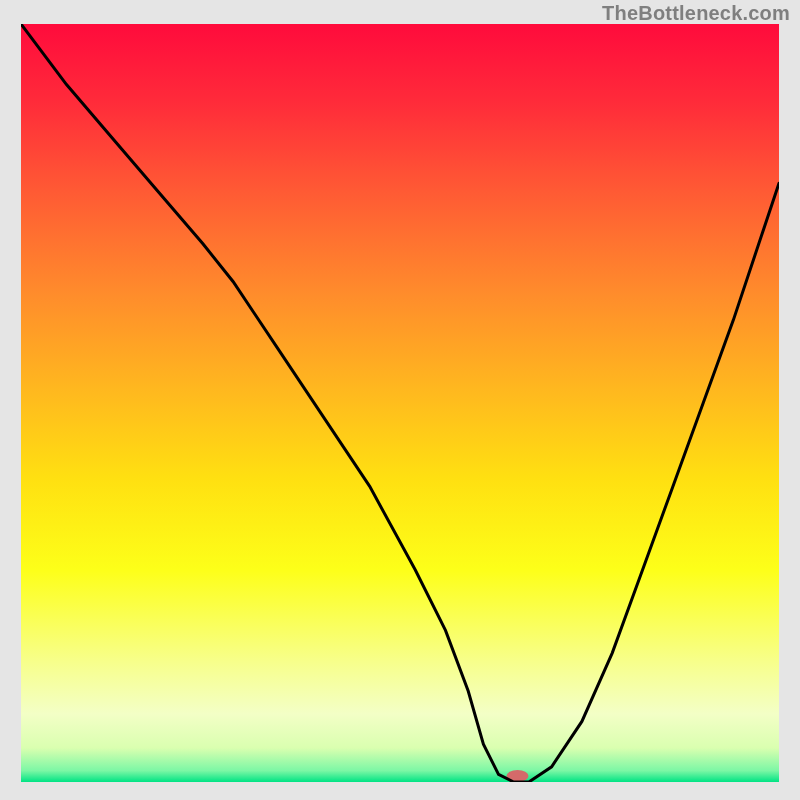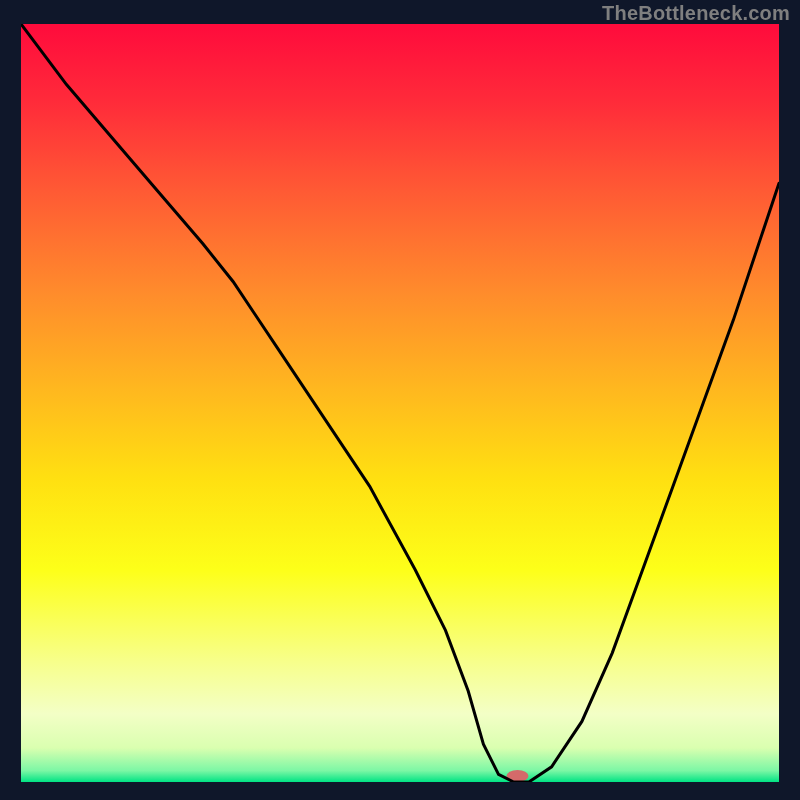--- a/index.html
+++ b/index.html
@@ -8,21 +8,21 @@
     width: 800px;
     height: 800px;
     background: #000;
     overflow: hidden;
     font-family: Arial, Helvetica, sans-serif;
   }
   .container {
     position: relative;
     width: 800px;
     height: 800px;
-    background: #0f172a;
+    background: #e5e5e5;
   }
   .attribution {
     position: absolute;
     top: 2px;
     right: 10px;
     color: #7f7f7f;
     font-size: 20px;
     font-weight: 600;
     letter-spacing: 0.2px;
     z-index: 10;

